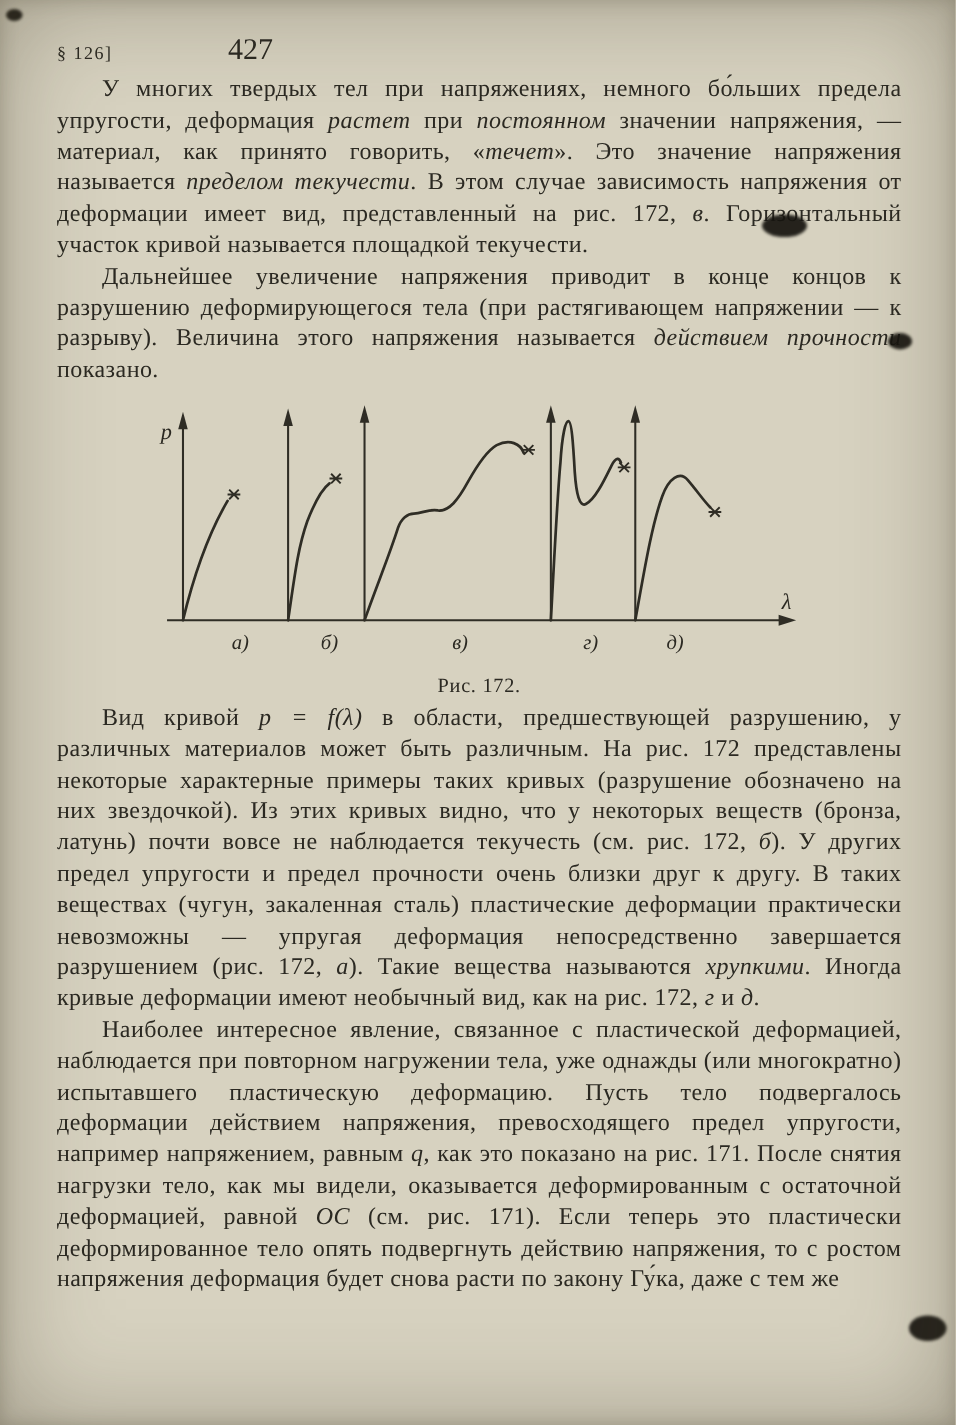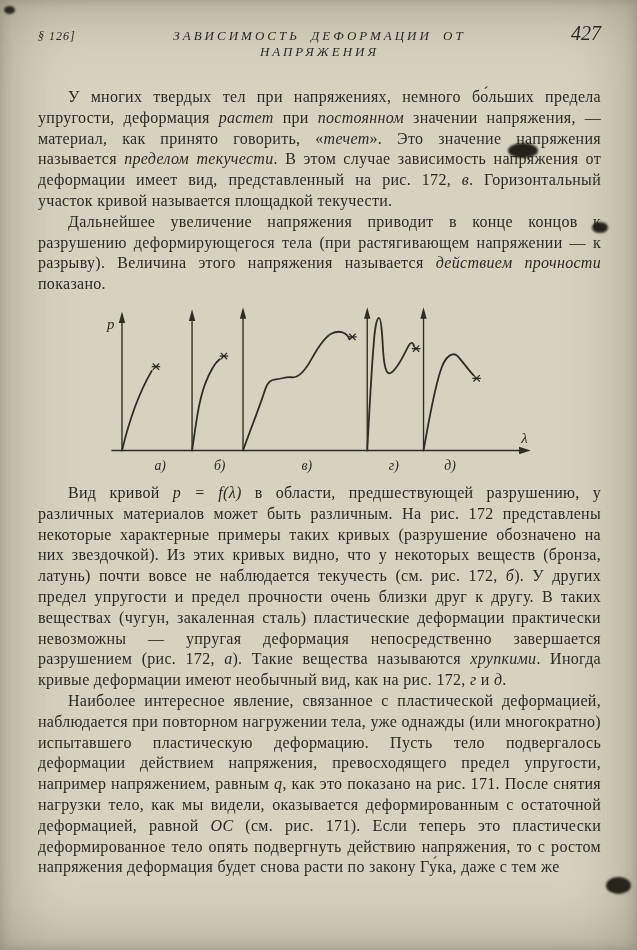--- a/index.html
+++ b/index.html
@@ -9,21 +9,21 @@
     font-family:"Liberation Serif","DejaVu Serif",serif;
     color:#2b2922;
     position:relative;
     overflow:hidden;
   }
   .page { position:relative; width:100%; height:100%; padding:22px 36px 0 38px; }
   .vignette {
     position:absolute; inset:0; pointer-events:none;
     box-shadow: inset 0 0 70px rgba(66,58,40,.38), inset 0 0 12px rgba(66,58,40,.25);
   }
-  .running-head { display:flex; align-items:baseline; margin-bottom:27px;font-style:italic; }
+  .running-head { display:flex; align-items:baseline; margin-bottom:5px; }
   .section-no { font-size:12px; width:72px; letter-spacing:1px; }
   .running-title { flex:1; text-align:center; font-size:13px; letter-spacing:3px; word-spacing:5px; }
   .page-no { width:72px; text-align:right; font-size:20px; }
   .text-block p {
     font-size:16px; line-height:20.8px; text-align:justify;
     text-indent:30px; letter-spacing:.3px;
   }
   .text-block em { }
   figure { margin:10px auto 4px; width:430px; text-align:center; }
   figcaption { font-size:13.5px; margin-top:6px; letter-spacing:.5px; }
@@ -41,21 +41,20 @@
   .stain-3 { left:606px; top:877px; width:25px; height:17px; }
   .stain-4 { left:4px;  top:6px;  width:11px; height:8px; }
 </style>
 </head>
 <body>
 
 <div class="page">
 
   <header class="running-head">
     <span class="section-no">§ 126]</span>
-    <span class="running-title">ЗАВИСИМОСТЬ ДЕФОРМАЦИИ ОТ НАПРЯЖЕНИЯ</span>
     <span class="page-no">427</span>
   </header>
 
   <main class="text-block">
       <p><span>У многих твердых тел при напряжениях, немного бо́льших предела упругости, деформация </span><em>растет</em><span> при </span><em>постоянном</em><span> значении напряжения, — материал, как принято говорить, «</span><em>течет</em><span>». Это значение напряжения называется </span><em>пределом текучести</em><span>. В этом случае зависимость напряжения от деформации имеет вид, представленный на рис. 172, </span><em>в</em><span>. Горизонтальный участок кривой называется площадкой текучести.</span></p>
       <p><span>Дальнейшее увеличение напряжения приводит в конце концов к разрушению деформирующегося тела (при растягивающем напряжении — к разрыву). Величина этого напряжения называется </span><em>действием прочности</em><span> показано.</span></p>
     </main>
 
   <figure>
     <svg viewBox="0 0 405 160" width="430" height="170" aria-hidden="true">
@@ -102,20 +101,21 @@
       </g>
 
       <g>
         <text class="curve-label" x="52" y="155">а)</text>
         <text class="curve-label" x="108" y="155">б)</text>
         <text class="curve-label" x="190" y="155">в)</text>
         <text class="curve-label" x="272" y="155">г)</text>
         <text class="curve-label" x="325" y="155">д)</text>
       </g>
     </svg>
+    <figcaption>Рис. 172.</figcaption>
   </figure>
 
   <main class="text-block">
       <p><span>Вид кривой </span><em>p = f(λ)</em><span> в области, предшествующей разрушению, у различных материалов может быть различным. На рис. 172 представлены некоторые характерные примеры таких кривых (разрушение обозначено на них звездочкой). Из этих кривых видно, что у некоторых веществ (бронза, латунь) почти вовсе не наблюдается текучесть (см. рис. 172, </span><em>б</em><span>). У других предел упругости и предел прочности очень близки друг к другу. В таких веществах (чугун, закаленная сталь) пластические деформации практически невозможны — упругая деформация непосредственно завершается разрушением (рис. 172, </span><em>а</em><span>). Такие вещества называются </span><em>хрупкими</em><span>. Иногда кривые деформации имеют необычный вид, как на рис. 172, </span><em>г</em><span> и </span><em>д</em><span>.</span></p>
       <p><span>Наиболее интересное явление, связанное с пластической деформацией, наблюдается при повторном нагружении тела, уже однажды (или многократно) испытавшего пластическую деформацию. Пусть тело подвергалось деформации действием напряжения, превосходящего предел упругости, например напряжением, равным </span><em>q</em><span>, как это показано на рис. 171. После снятия нагрузки тело, как мы видели, оказывается деформированным с остаточной деформацией, равной </span><em>ОС</em><span> (см. рис. 171). Если теперь это пластически деформированное тело опять подвергнуть действию напряжения, то с ростом напряжения деформация будет снова расти по закону Гу́ка, даже с тем же</span></p>
     </main>
 
   <div class="stain stain-1"></div>
   <div class="stain stain-2"></div>
   <div class="stain stain-3"></div>

